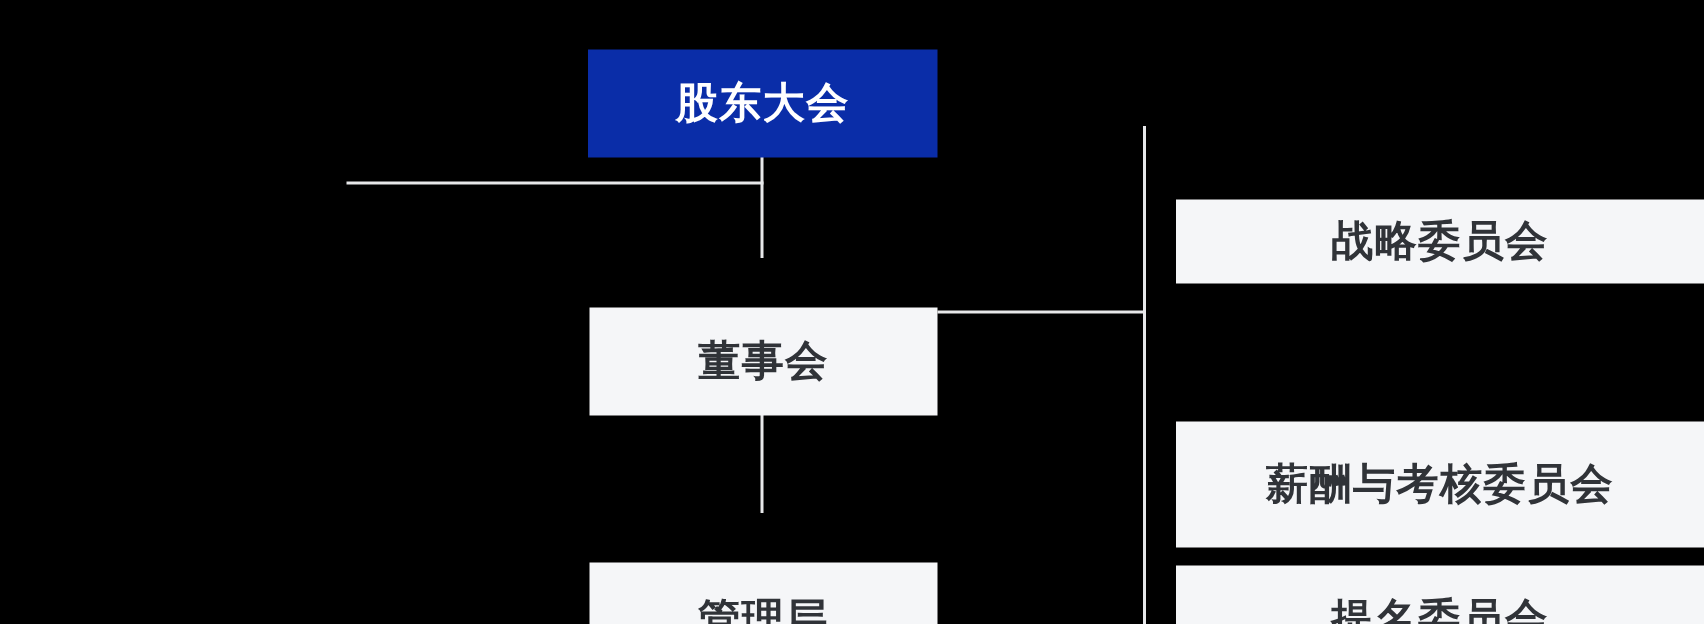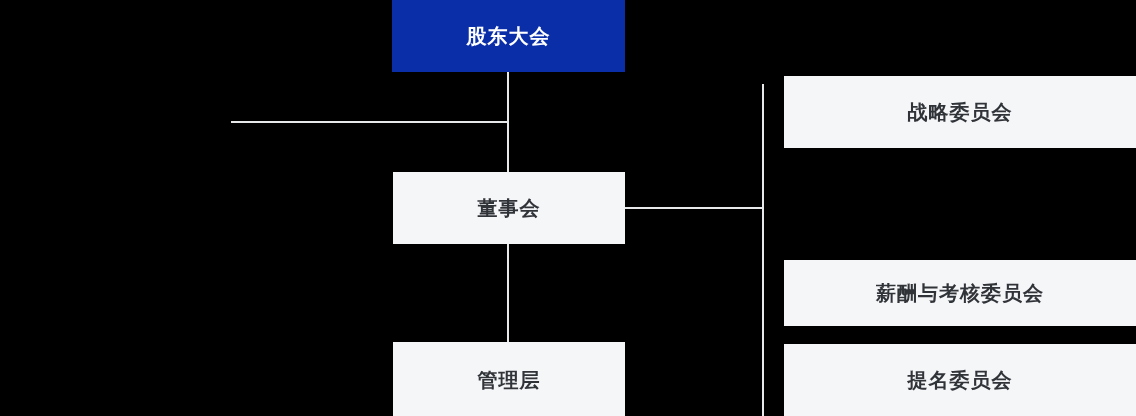--- a/index.html
+++ b/index.html
@@ -16,24 +16,25 @@
     font-family: "Liberation Sans", "DejaVu Sans", sans-serif;
   }
   .node {
     position: absolute;
     box-sizing: border-box;
     display: flex;
     align-items: center;
     justify-content: center;
     background: var(--node-bg, #F5F6F8);
     color: var(--node-text, #303338);
-    font-size: 20px;
+    font-size: 28px;
     font-weight: 700;
     letter-spacing: 1px;
     white-space: nowrap;
+    margin-top: 33px;
   }
   .node.primary {
     background: var(--primary-node-bg, #0A2DA8);
     color: var(--primary-node-text, #FFFFFF);
   }
   .connector {
     position: absolute;
     background: var(--connector, #E7E8EA);
   }
 </style>
@@ -48,20 +49,20 @@
   <div class="connector" style="left:625px; top:207px; width:138px; height:2px;"></div>
   <div class="connector" style="left:762px; top:84px;  width:2px;   height:332px;"></div>
 
   <div class="node primary" style="left:392px; top:0;     width:233px; height:72px;">股东大会</div>
 
 
   <div class="node" style="left:393px; top:172px; width:232px; height:72px;">董事会</div>
 
   <div class="node" style="left:393px; top:342px; width:232px; height:76px;">管理层</div>
 
-  <div class="node" style="left:784px; top:76px;  width:352px; height:72px;">战略委员会</div>
+  <div class="node" style="left:784px; top:100px;  width:352px; height:56px;">战略委员会</div>
 
 
-  <div class="node" style="left:784px; top:260px; width:352px; height:66px;">薪酬与考核委员会</div>
+  <div class="node" style="left:784px; top:248px; width:352px; height:84px;">薪酬与考核委员会</div>
 
   <div class="node" style="left:784px; top:344px; width:352px; height:72px;">提名委员会</div>
 
 </div>
 
 </body></html>

